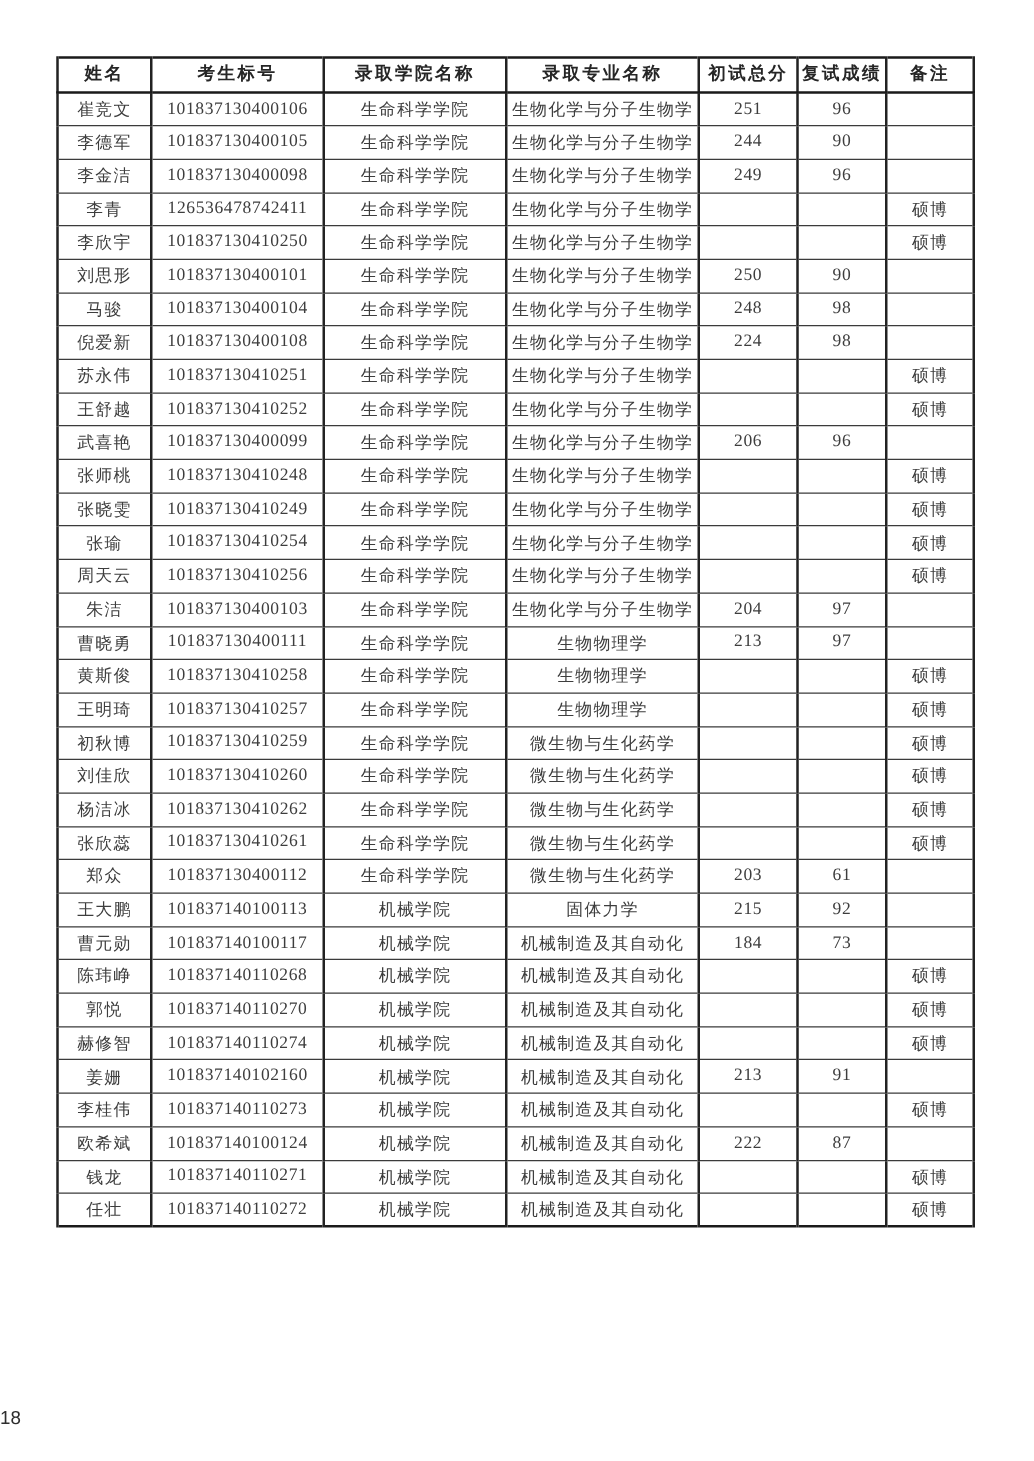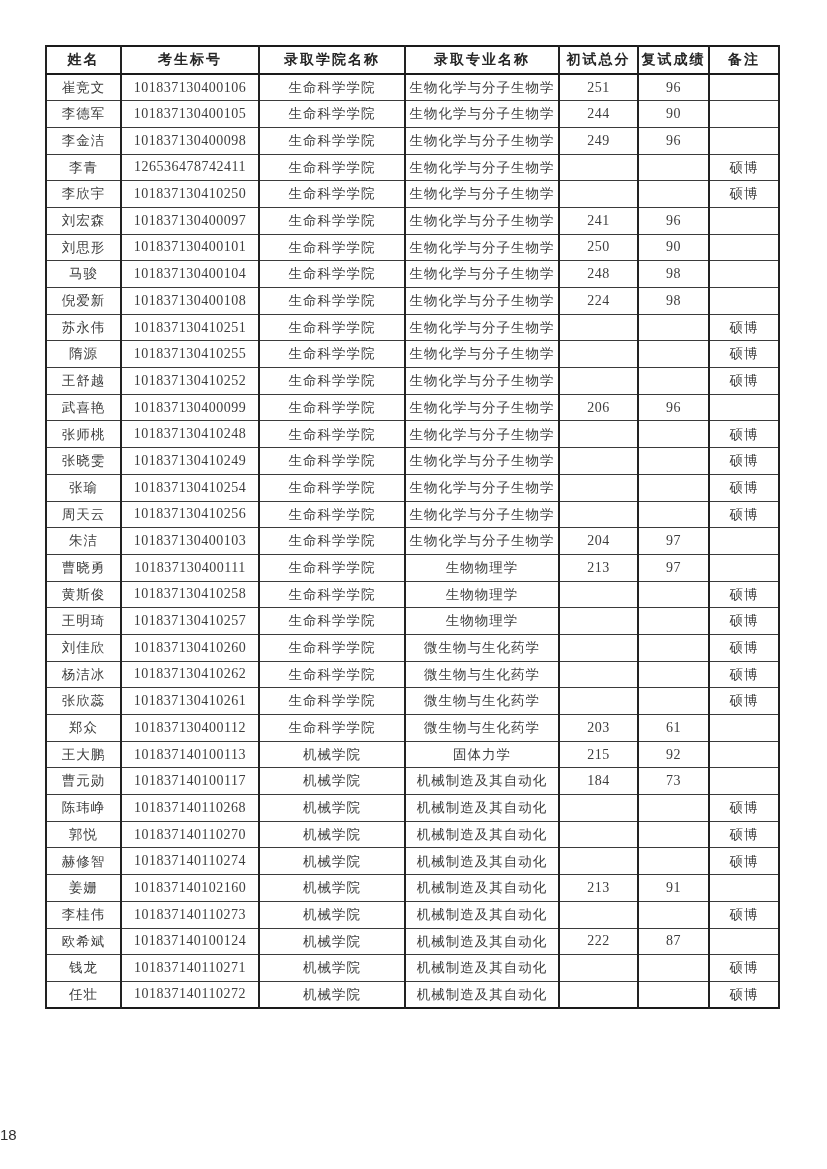--- a/index.html
+++ b/index.html
@@ -143,29 +143,20 @@
         <tr>
       <td>李欣宇</td>
       <td class="num">101837130410250</td>
       <td>生命科学学院</td>
       <td>生物化学与分子生物学</td>
       <td class="num"></td>
       <td class="num"></td>
       <td>硕博</td>
     </tr>
         <tr>
-      <td>刘宏森</td>
-      <td class="num">101837130400097</td>
-      <td>生命科学学院</td>
-      <td>生物化学与分子生物学</td>
-      <td class="num">241</td>
-      <td class="num">96</td>
-      <td></td>
-    </tr>
-        <tr>
       <td>刘思形</td>
       <td class="num">101837130400101</td>
       <td>生命科学学院</td>
       <td>生物化学与分子生物学</td>
       <td class="num">250</td>
       <td class="num">90</td>
       <td></td>
     </tr>
         <tr>
       <td>马骏</td>
@@ -181,29 +172,20 @@
       <td class="num">101837130400108</td>
       <td>生命科学学院</td>
       <td>生物化学与分子生物学</td>
       <td class="num">224</td>
       <td class="num">98</td>
       <td></td>
     </tr>
         <tr>
       <td>苏永伟</td>
       <td class="num">101837130410251</td>
-      <td>生命科学学院</td>
-      <td>生物化学与分子生物学</td>
-      <td class="num"></td>
-      <td class="num"></td>
-      <td>硕博</td>
-    </tr>
-        <tr>
-      <td>隋源</td>
-      <td class="num">101837130410255</td>
       <td>生命科学学院</td>
       <td>生物化学与分子生物学</td>
       <td class="num"></td>
       <td class="num"></td>
       <td>硕博</td>
     </tr>
         <tr>
       <td>王舒越</td>
       <td class="num">101837130410252</td>
       <td>生命科学学院</td>
@@ -282,20 +264,29 @@
       <td>生物物理学</td>
       <td class="num"></td>
       <td class="num"></td>
       <td>硕博</td>
     </tr>
         <tr>
       <td>王明琦</td>
       <td class="num">101837130410257</td>
       <td>生命科学学院</td>
       <td>生物物理学</td>
+      <td class="num"></td>
+      <td class="num"></td>
+      <td>硕博</td>
+    </tr>
+        <tr>
+      <td>初秋博</td>
+      <td class="num">101837130410259</td>
+      <td>生命科学学院</td>
+      <td>微生物与生化药学</td>
       <td class="num"></td>
       <td class="num"></td>
       <td>硕博</td>
     </tr>
         <tr>
       <td>刘佳欣</td>
       <td class="num">101837130410260</td>
       <td>生命科学学院</td>
       <td>微生物与生化药学</td>
       <td class="num"></td>

